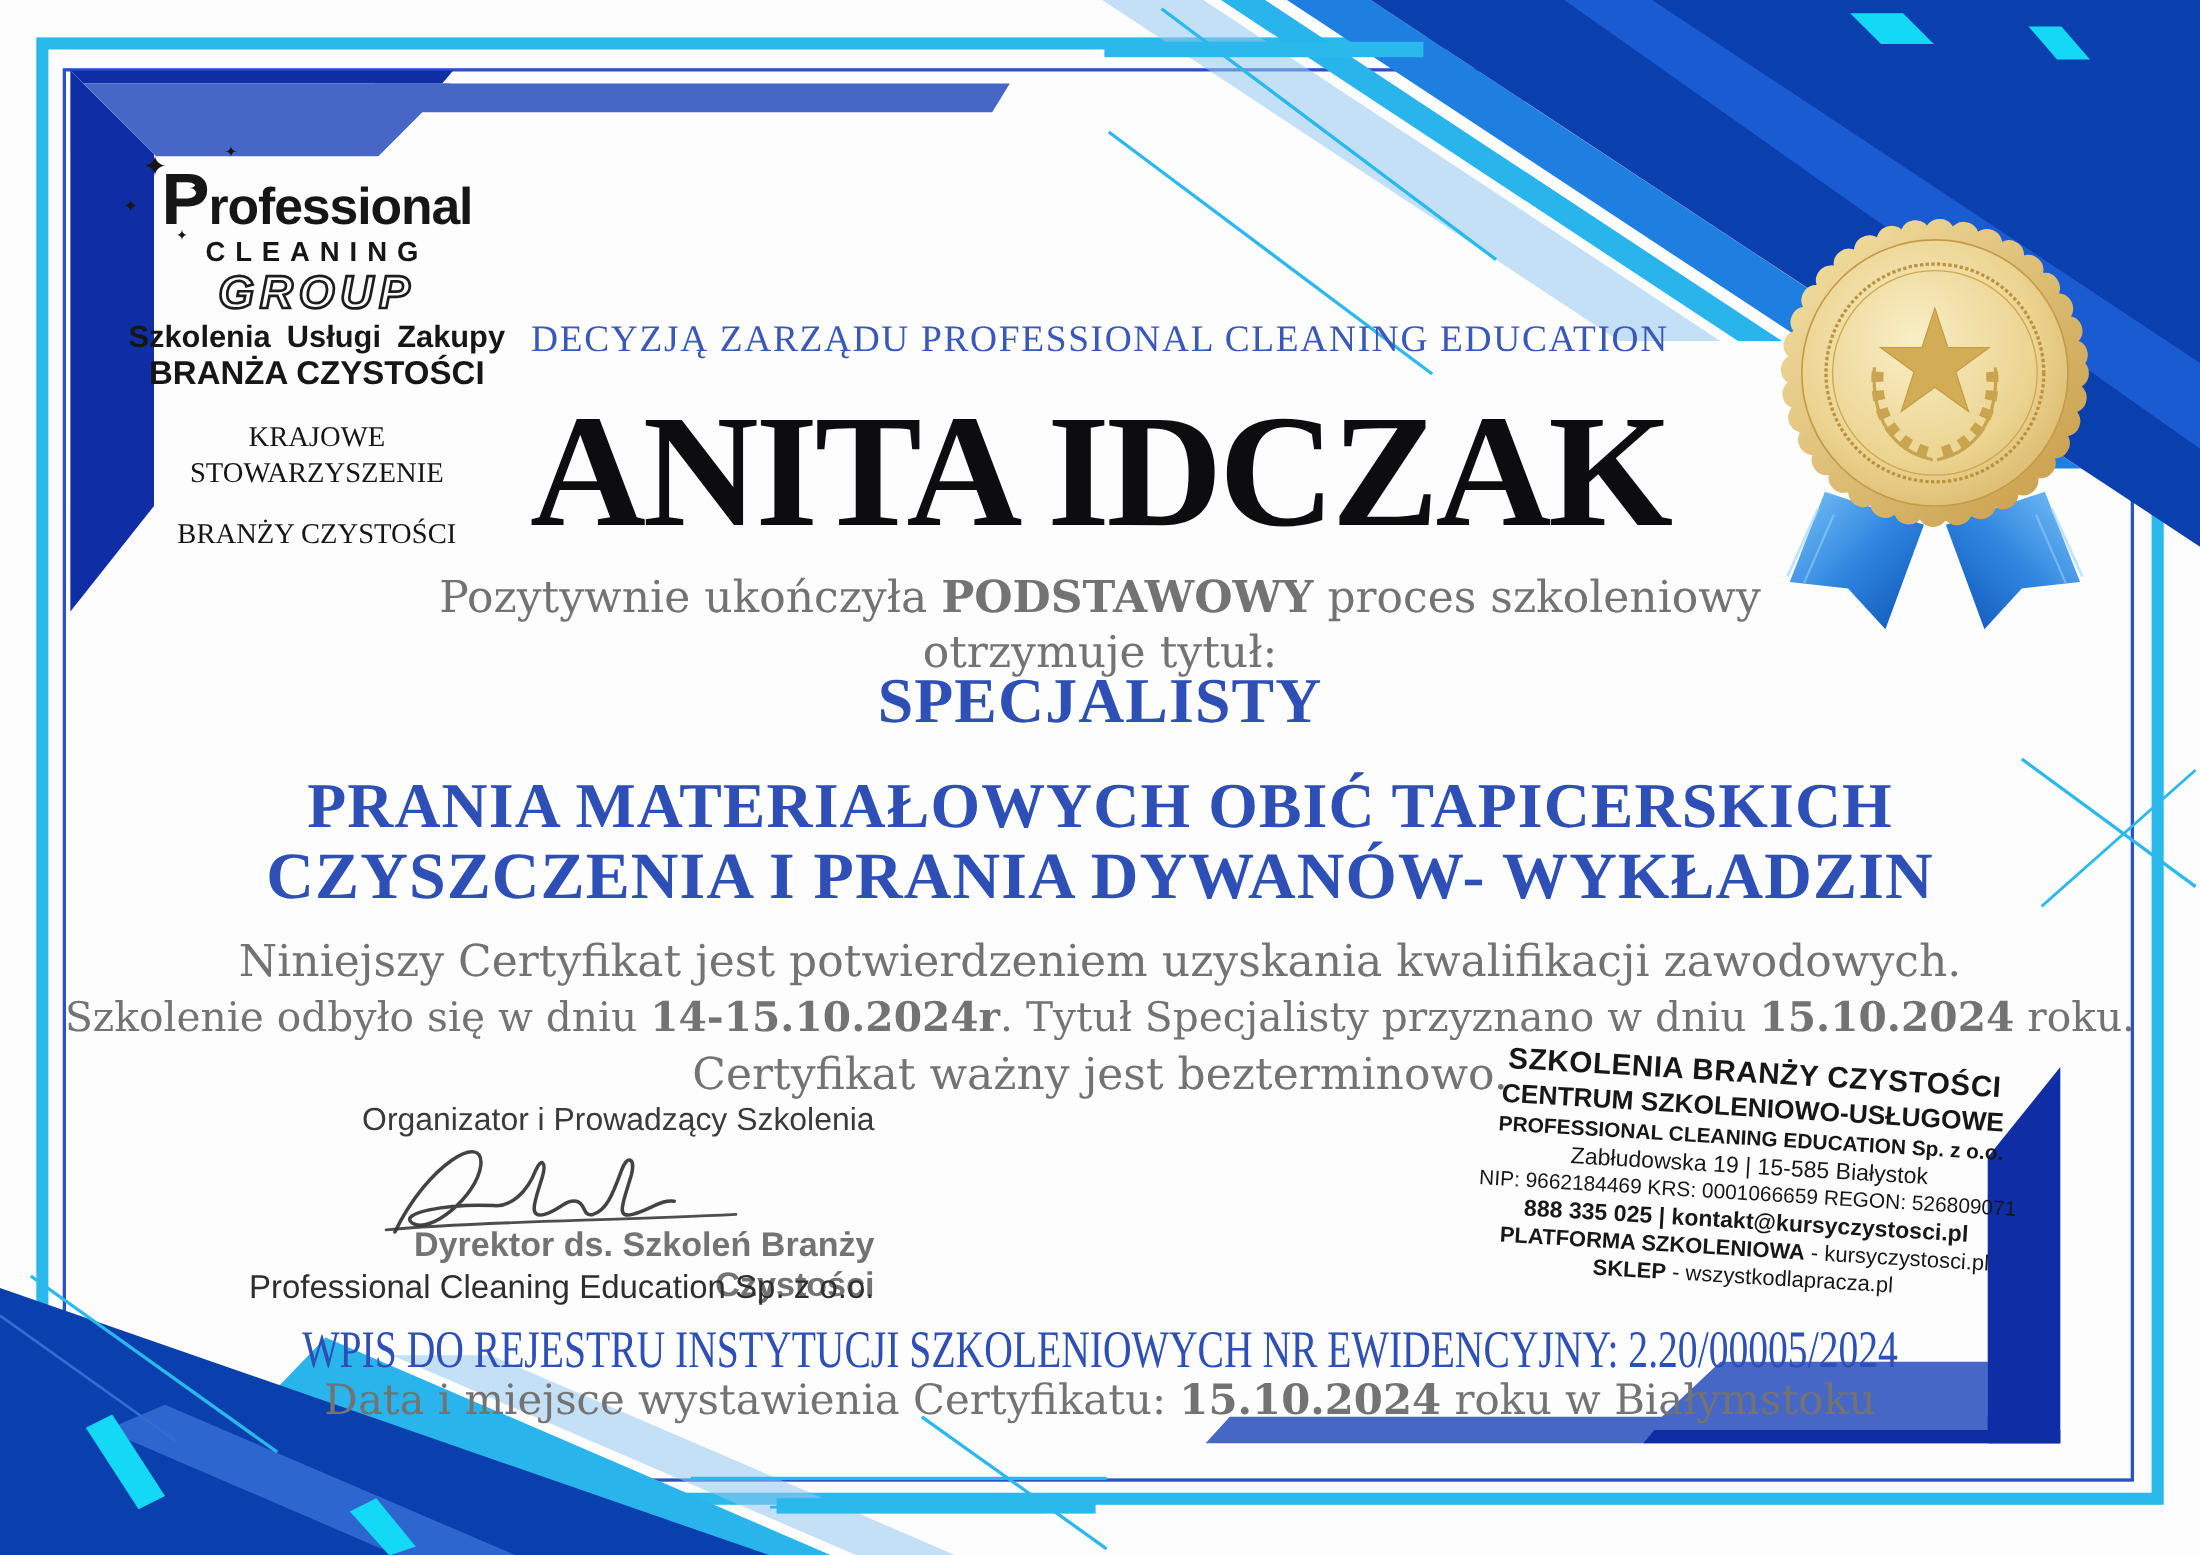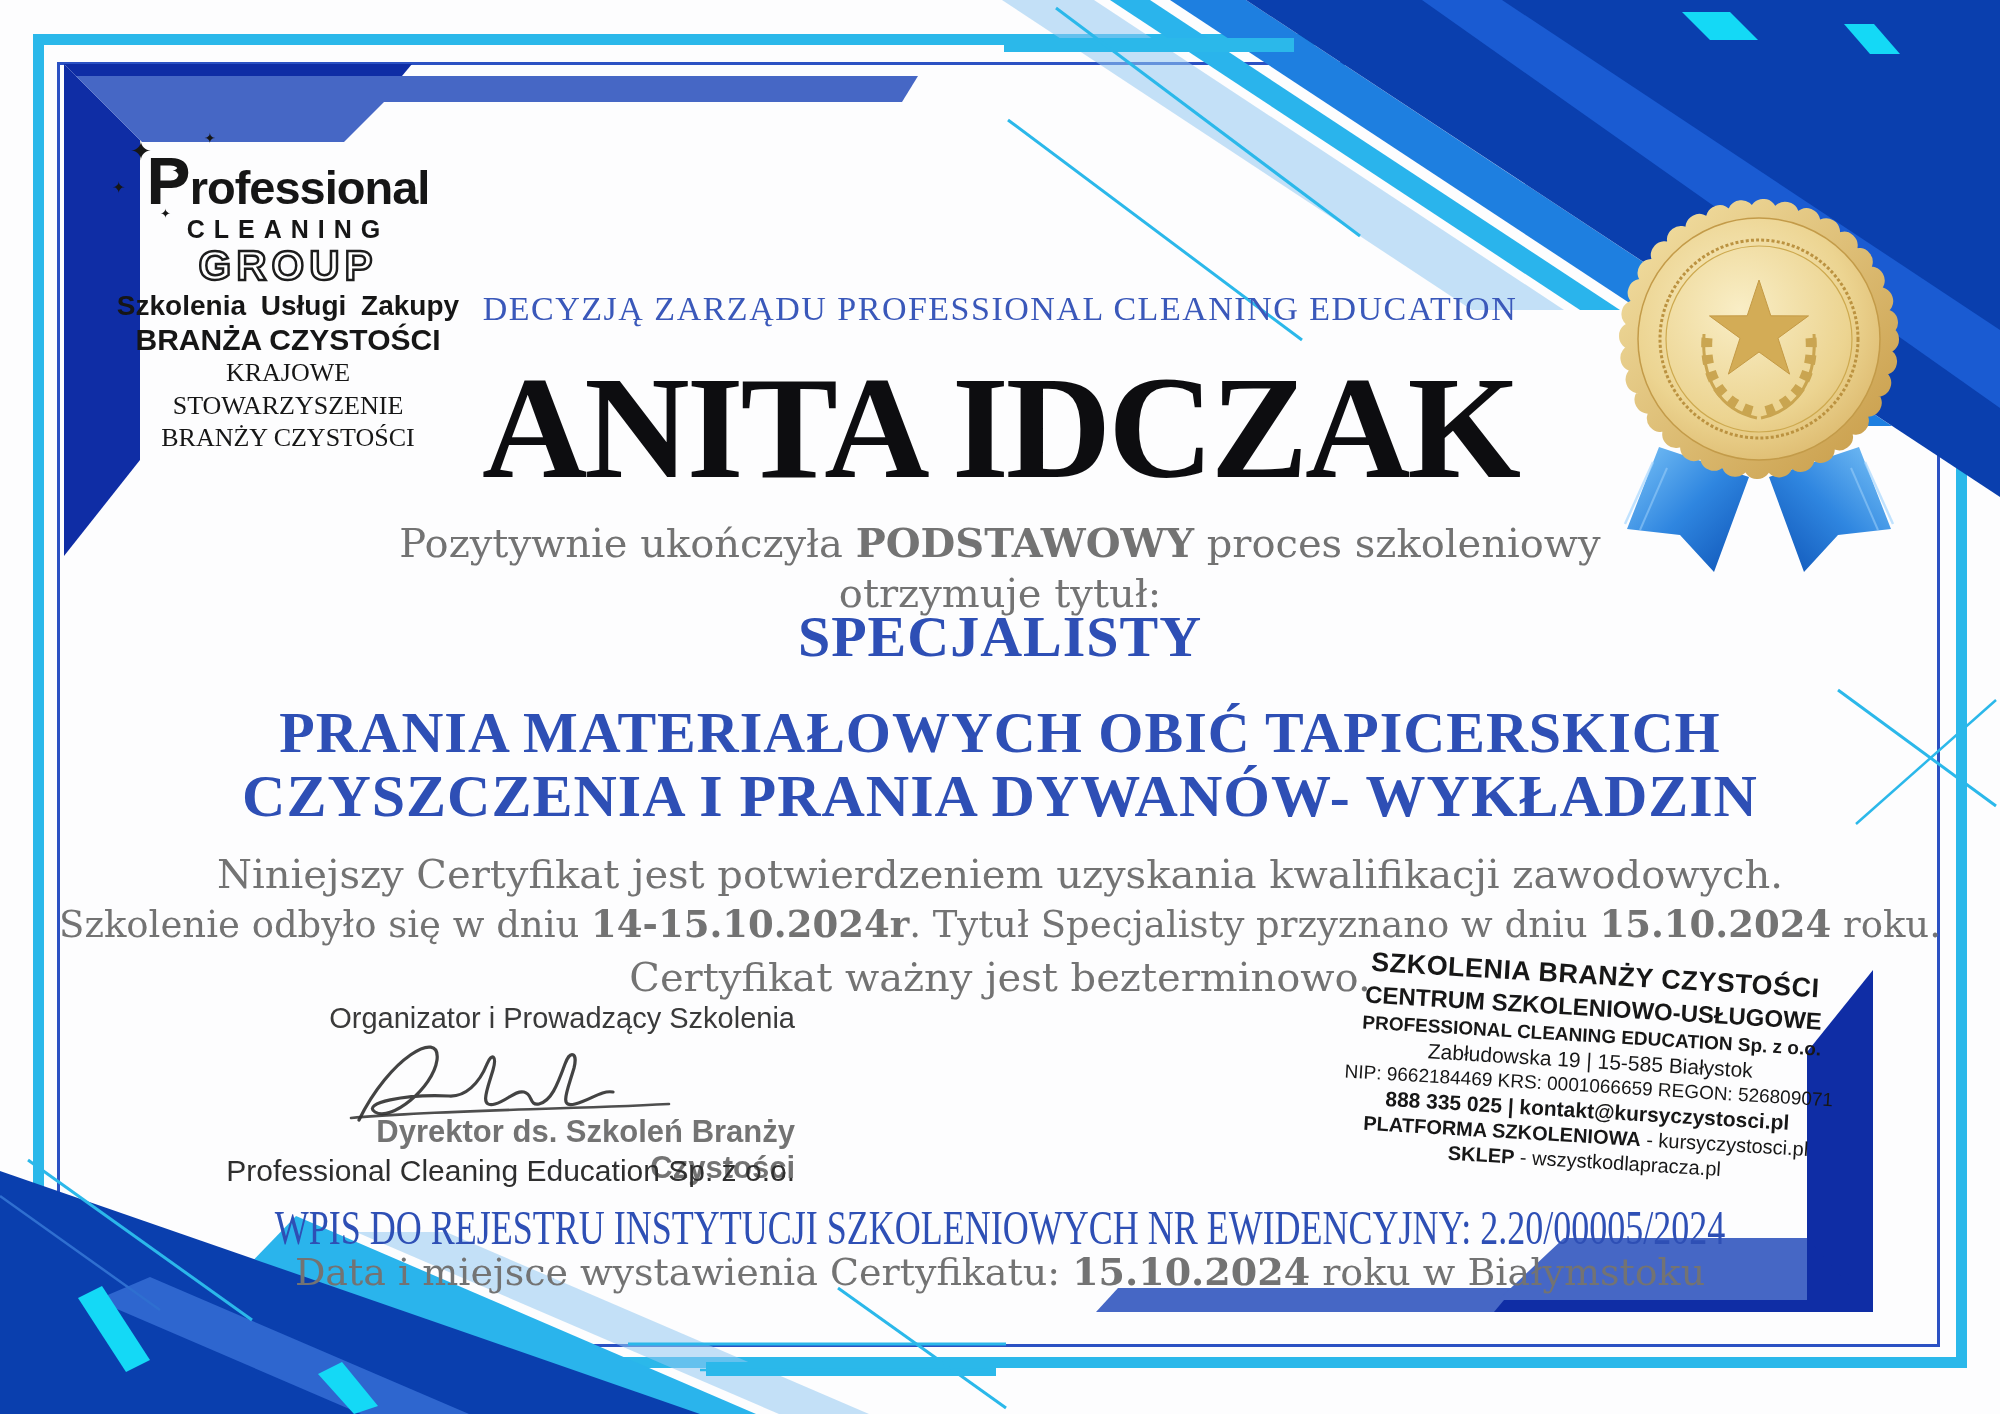--- a/index.html
+++ b/index.html
@@ -11,24 +11,24 @@
   .abs{position:absolute;white-space:nowrap;line-height:1.05;}
   .ctr{left:0;right:0;text-align:center;}
 
   
   .logo{position:absolute;left:108px;top:148px;width:360px;text-align:center;color:#161616;
         font-family:"Liberation Sans",sans-serif;}
   .logo-brand{font-size:47px;font-weight:900;letter-spacing:-1px;line-height:1;}
   .logo-brand .bigP{font-size:66px;}
   .logo-cleaning{font-size:25px;font-weight:700;letter-spacing:9px;line-height:1.1;margin-top:2px;}
   .logo-group{font-size:42px;font-weight:800;letter-spacing:5px;line-height:1.05;
-              color:#ffffff;-webkit-text-stroke:2.5px #1d1d1d;text-shadow:0 0 1px #1d1d1d;}
+              color:#ffffff;-webkit-text-stroke:2.5px #1d1d1d;text-shadow:0 0 1px #1d1d1d;font-style:italic;}
   .logo-tagline{font-size:28px;font-weight:700;word-spacing:7px;line-height:1.25;}
   .logo-industry{font-size:30px;font-weight:900;letter-spacing:0px;line-height:1.15;}
-  .logo-assoc{font-family:"Liberation Serif",serif;font-size:26px;font-weight:400;line-height:1.25;}
+  .logo-assoc{font-family:"Liberation Serif",serif;font-size:26px;font-weight:400;line-height:1.25;margin-top:24px;}
   .sparkle{position:absolute;color:#161616;}
 
   
   .title{top:122px;font-size:150px;font-weight:700;letter-spacing:-1px;color:#1d3cad;}
   .subtitle{top:291px;font-size:34px;letter-spacing:1.5px;color:#3a58ba;}
   .name{top:352px;font-size:146px;font-weight:700;letter-spacing:-3px;color:#0d0d10;}
   .body-line{font-family:"DejaVu Serif",serif;color:#737373;}
   .completion{top:522px;font-size:40px;}
   .receives{top:572px;font-size:40px;}
   .spec1{top:607px;font-size:58px;font-weight:700;color:#2e4fb5;}

